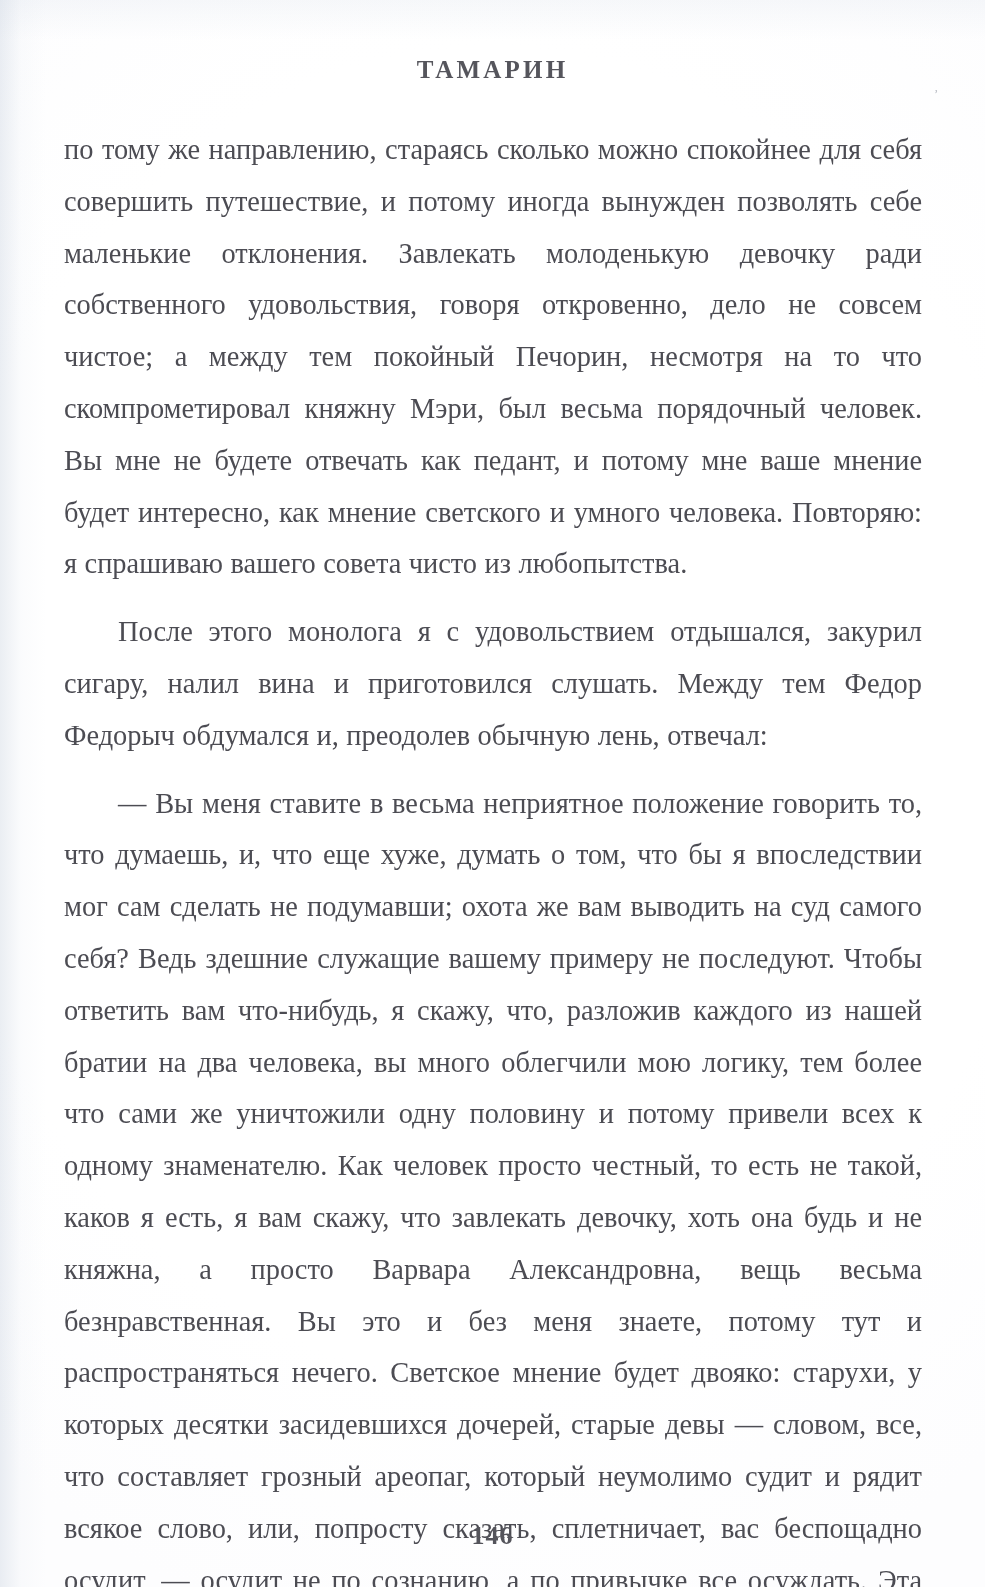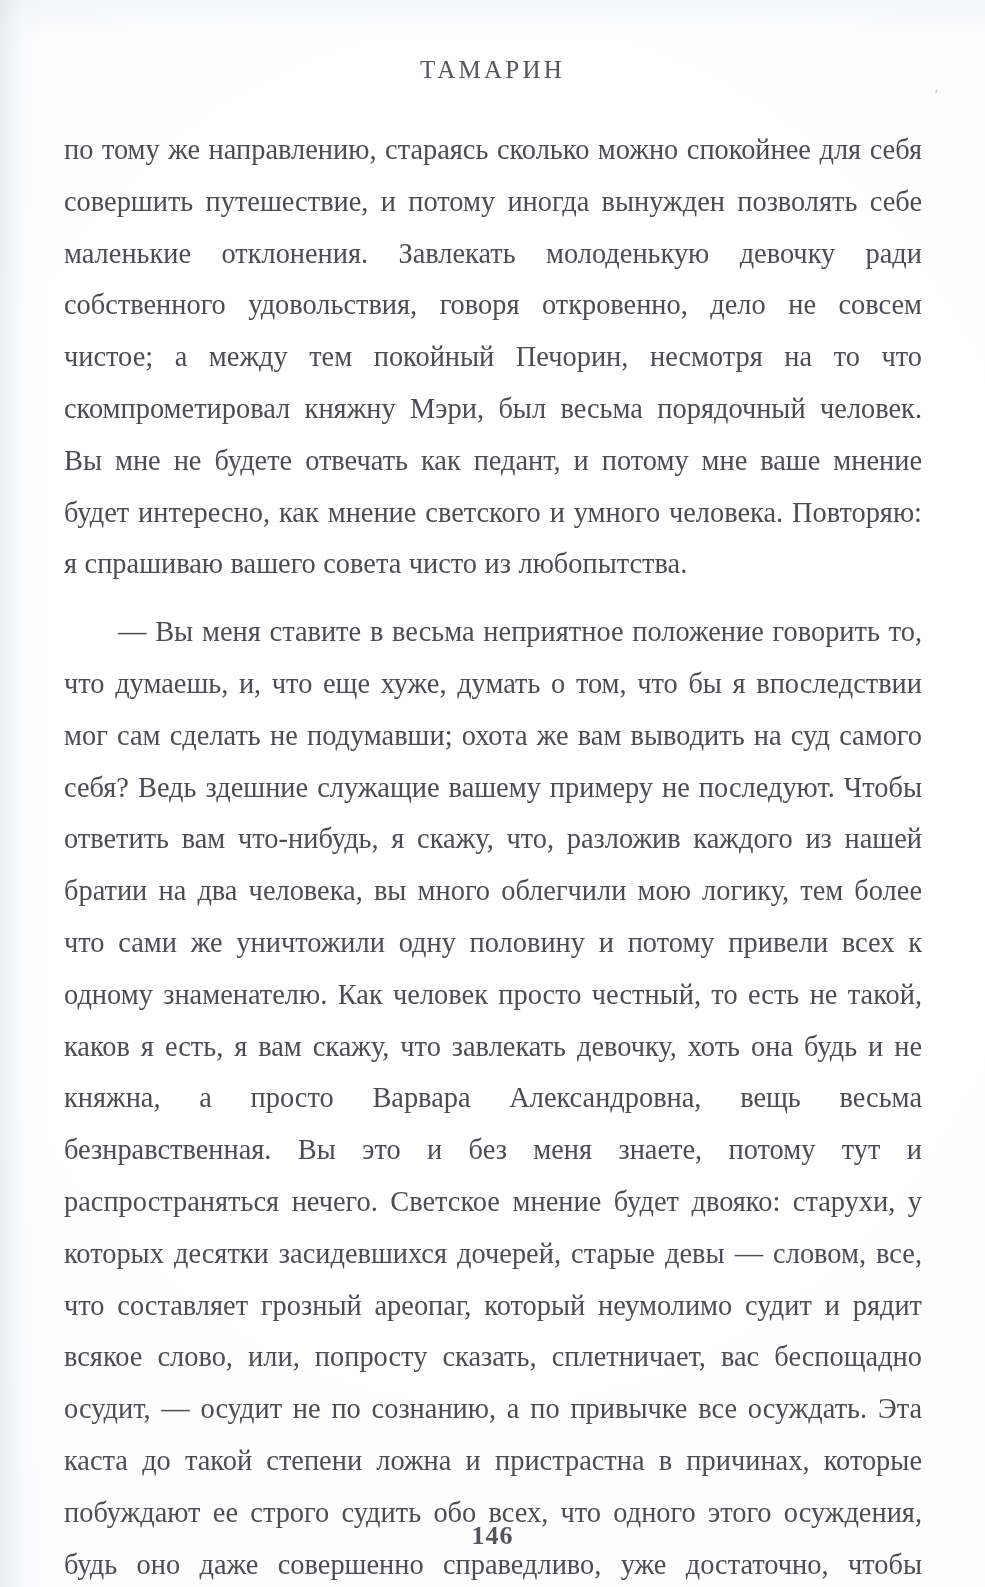--- a/index.html
+++ b/index.html
@@ -47,21 +47,21 @@
   }
 
   .running-head {
     position: absolute;
     top: 56px;
     left: 0;
     width: 100%;
     text-align: center;
     font-family: "Liberation Serif", "DejaVu Serif", serif;
     font-size: 25px;
-    font-weight: 400;
+    font-weight: 700;
     letter-spacing: 3.2px;
     color: #55555c;
     text-transform: uppercase;
   }
 
   .text-block {
     position: absolute;
     top: 108px;
     left: 48px;
     width: 890px;
@@ -105,18 +105,19 @@
 
   <div class="gutter-shade"></div>
   <div class="edge-shade-top"></div>
 
   <div class="speck" style="left:934px; top:86px;">’</div>
 
   <div class="running-head">ТАМАРИН</div>
 
   <div class="text-block">
     <p class="para">по тому же направлению, стараясь сколько можно спокойнее для себя совершить путешествие, и потому иногда вынужден позволять себе маленькие отклонения. Завлекать молоденькую девочку ради собственного удовольствия, говоря откровенно, дело не совсем чистое; а между тем покойный Печорин, несмотря на то что скомпрометировал княжну Мэри, был весьма порядочный человек. Вы мне не будете отвечать как педант, и потому мне ваше мнение будет интересно, как мнение светского и умного человека. Повторяю: я спрашиваю вашего совета чисто из любопытства.</p>
+    <p class="para indent">После этого монолога я с удовольствием отдышался, закурил сигару, налил вина и приготовился слушать. Между тем Федор Федорыч обдумался и, преодолев обычную лень, отвечал:</p>
     <p class="para indent">— Вы меня ставите в весьма неприятное положение говорить то, что думаешь, и, что еще хуже, думать о том, что бы я впоследствии мог сам сделать не подумавши; охота же вам выводить на суд самого себя? Ведь здешние служащие вашему примеру не последуют. Чтобы ответить вам что-нибудь, я скажу, что, разложив каждого из нашей братии на два человека, вы много облегчили мою логику, тем более что сами же уничтожили одну половину и потому привели всех к одному знаменателю. Как человек просто честный, то есть не такой, каков я есть, я вам скажу, что завлекать девочку, хоть она будь и не княжна, а просто Варвара Александровна, вещь весьма безнравственная. Вы это и без меня знаете, потому тут и распространяться нечего. Светское мнение будет двояко: старухи, у которых десятки засидевшихся дочерей, старые девы — словом, все, что составляет грозный ареопаг, который неумолимо судит и рядит всякое слово, или, попросту сказать, сплетничает, вас беспощадно осудит, — осудит не по сознанию, а по привычке все осуждать. Эта каста до такой степени ложна и пристрастна в причинах, которые побуждают ее строго судить обо всех, что одного этого осуждения, будь оно даже совершенно справедливо, уже достаточно, чтобы извинить вас в глазах всего молодого, бойко живущего поколения. И это по-</p>
   </div>
 
   <div class="folio">146</div>
 
 </div>
 
 </body></html>

